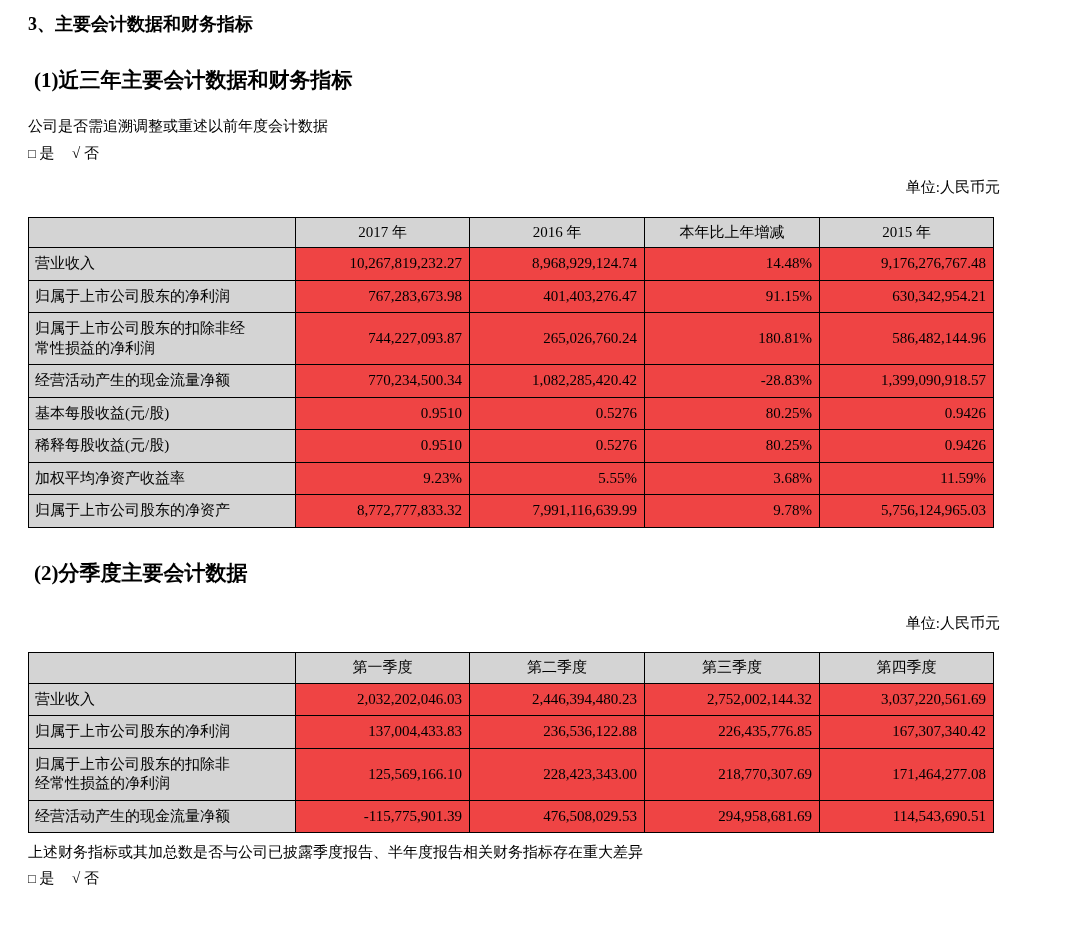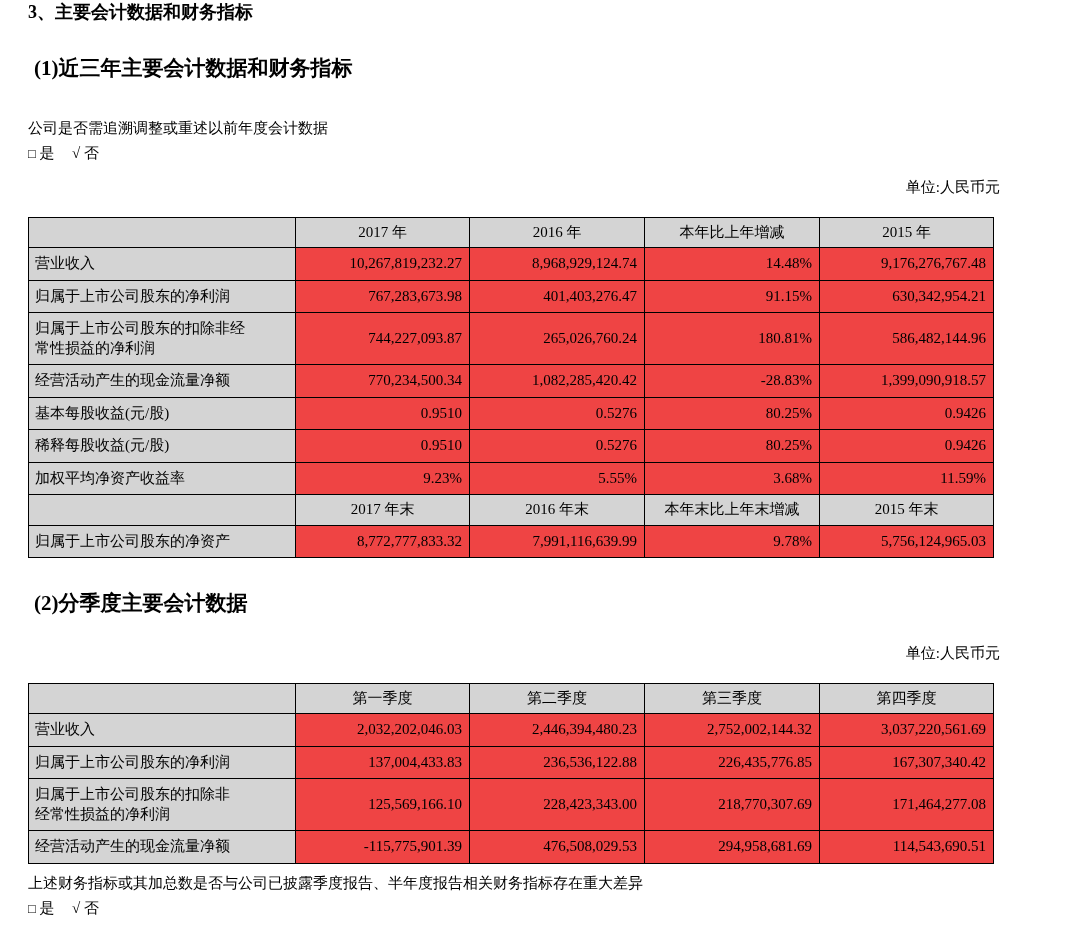--- a/index.html
+++ b/index.html
@@ -4,30 +4,30 @@
 <style>
   * { box-sizing: border-box; }
   html, body { margin: 0; padding: 0; }
   body {
     width: 1066px; height: 939px;
     background: #ffffff;
     color: #000000;
     font-family: "Liberation Serif", "DejaVu Serif", serif;
     overflow: hidden;
   }
-  .page { position: relative; width: 846px; height: 939px; padding: 2px 0 0 28px; }
+  .page { position: relative; width: 846px; height: 939px; padding: 14px 0 0 28px; }
 
   .doc-title {
     margin: 0; font-size: 18px; font-weight: bold; line-height: 1.15;
   }
   .section-heading {
     margin: 33px 0 0 6px; font-size: 21px; font-weight: bold; line-height: 1.15;
   }
   .body-line { margin: 0; font-size: 15px; line-height: 1.35; }
-  .question { margin-top: 38px; }
+  .question { margin-top: 26px; font-family: Liberation Mono, monospace; }
   .answer { margin-top: 5px; }
   .answer .gap { display: inline-block; width: 10px; }
   .answer .box { font-size: 13px; }
 
   .unit-line {
     width: 972px; text-align: right; font-size: 15px; line-height: 1.3;
     margin-top: 15px;
   }
   .unit-line.second { margin-top: 29px; }
 
@@ -137,27 +137,20 @@
           <td class="num">0.9426</td>
         </tr>
         <tr>
           <td class="label">加权平均净资产收益率</td>
           <td class="num">9.23%</td>
           <td class="num">5.55%</td>
           <td class="num">3.68%</td>
           <td class="num">11.59%</td>
         </tr>
         <tr>
-          <td class="th"></td>
-          <td class="th">2017 年末</td>
-          <td class="th">2016 年末</td>
-          <td class="th">本年末比上年末增减</td>
-          <td class="th">2015 年末</td>
-        </tr>
-        <tr>
           <td class="label">归属于上市公司股东的净资产</td>
           <td class="num">8,772,777,833.32</td>
           <td class="num">7,991,116,639.99</td>
           <td class="num">9.78%</td>
           <td class="num">5,756,124,965.03</td>
         </tr>
       </tbody>
   </table>
 
   <h2 class="section-heading">(2)分季度主要会计数据</h2>

